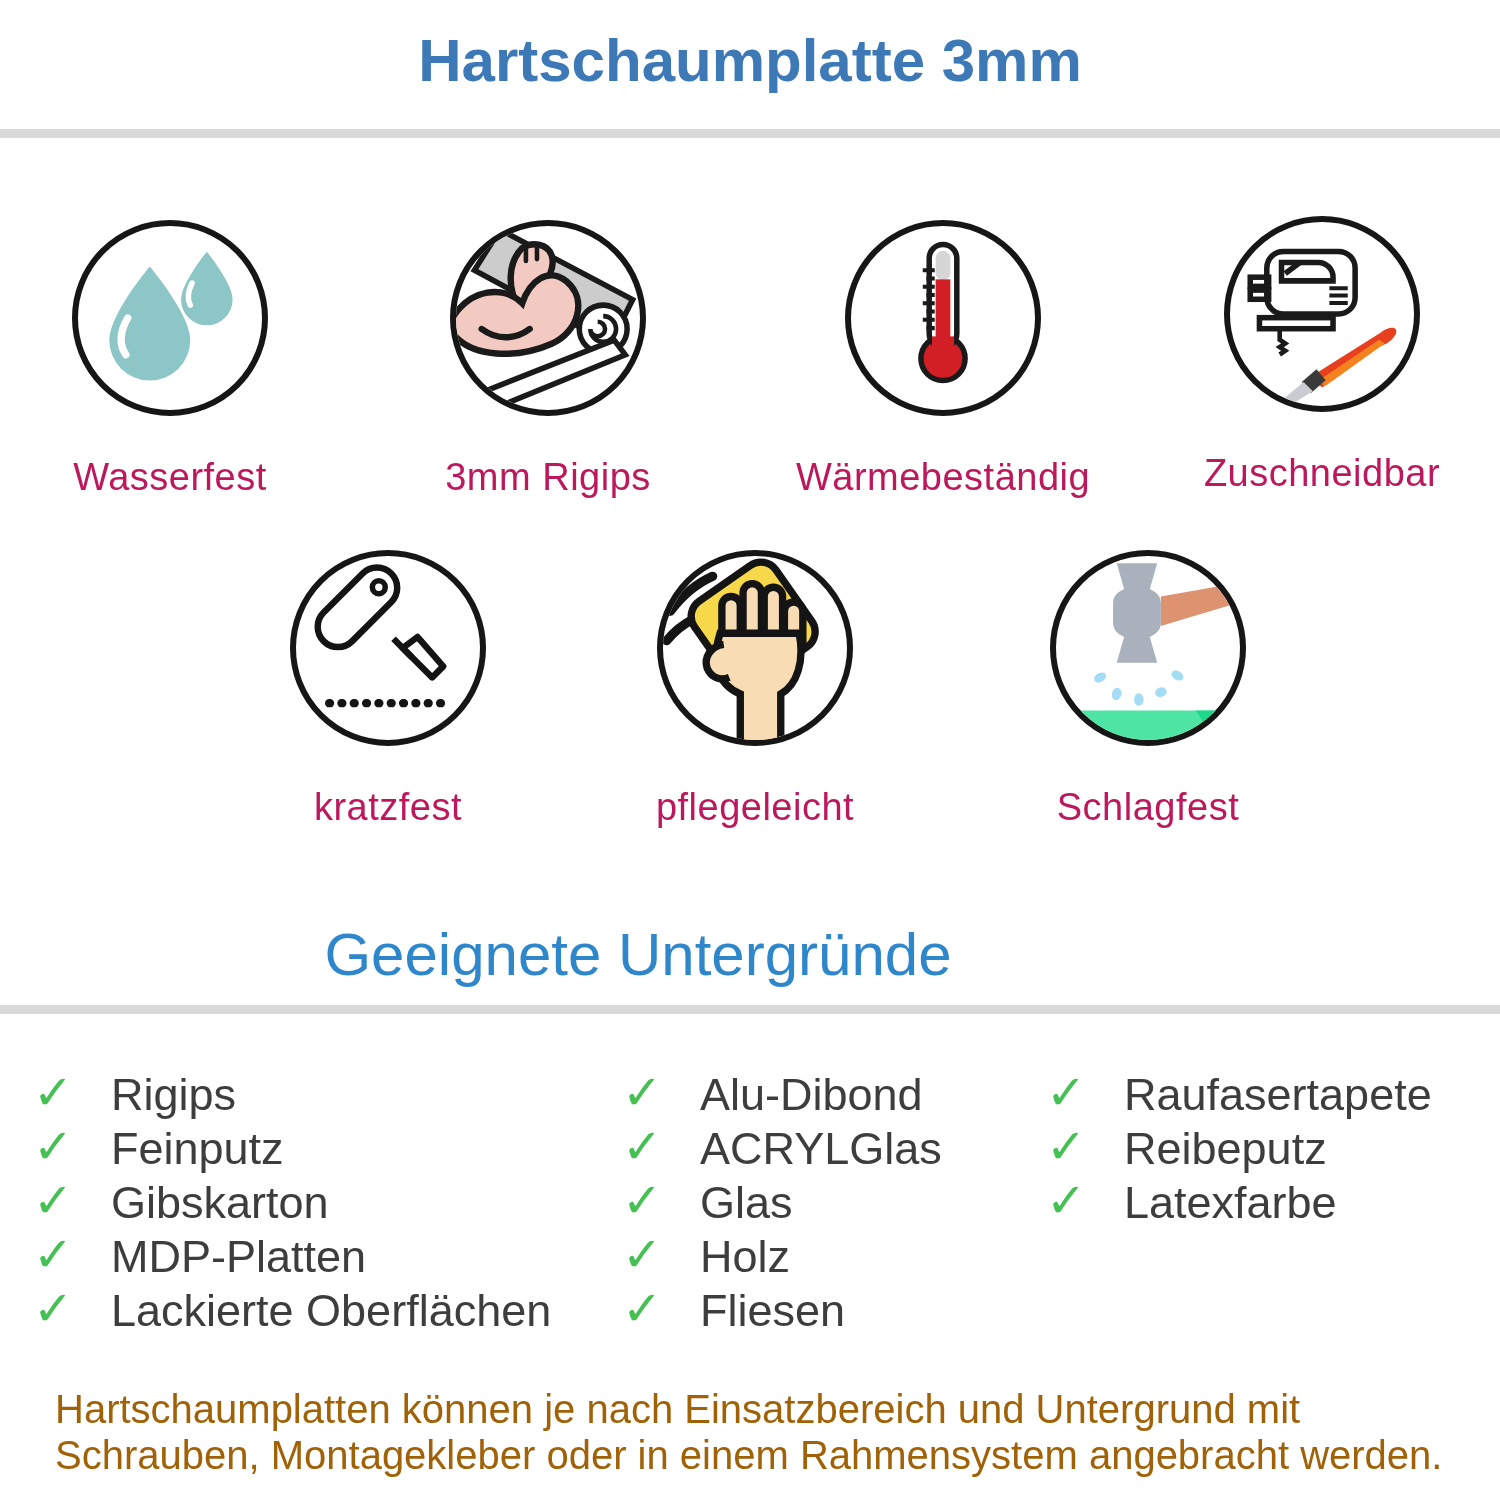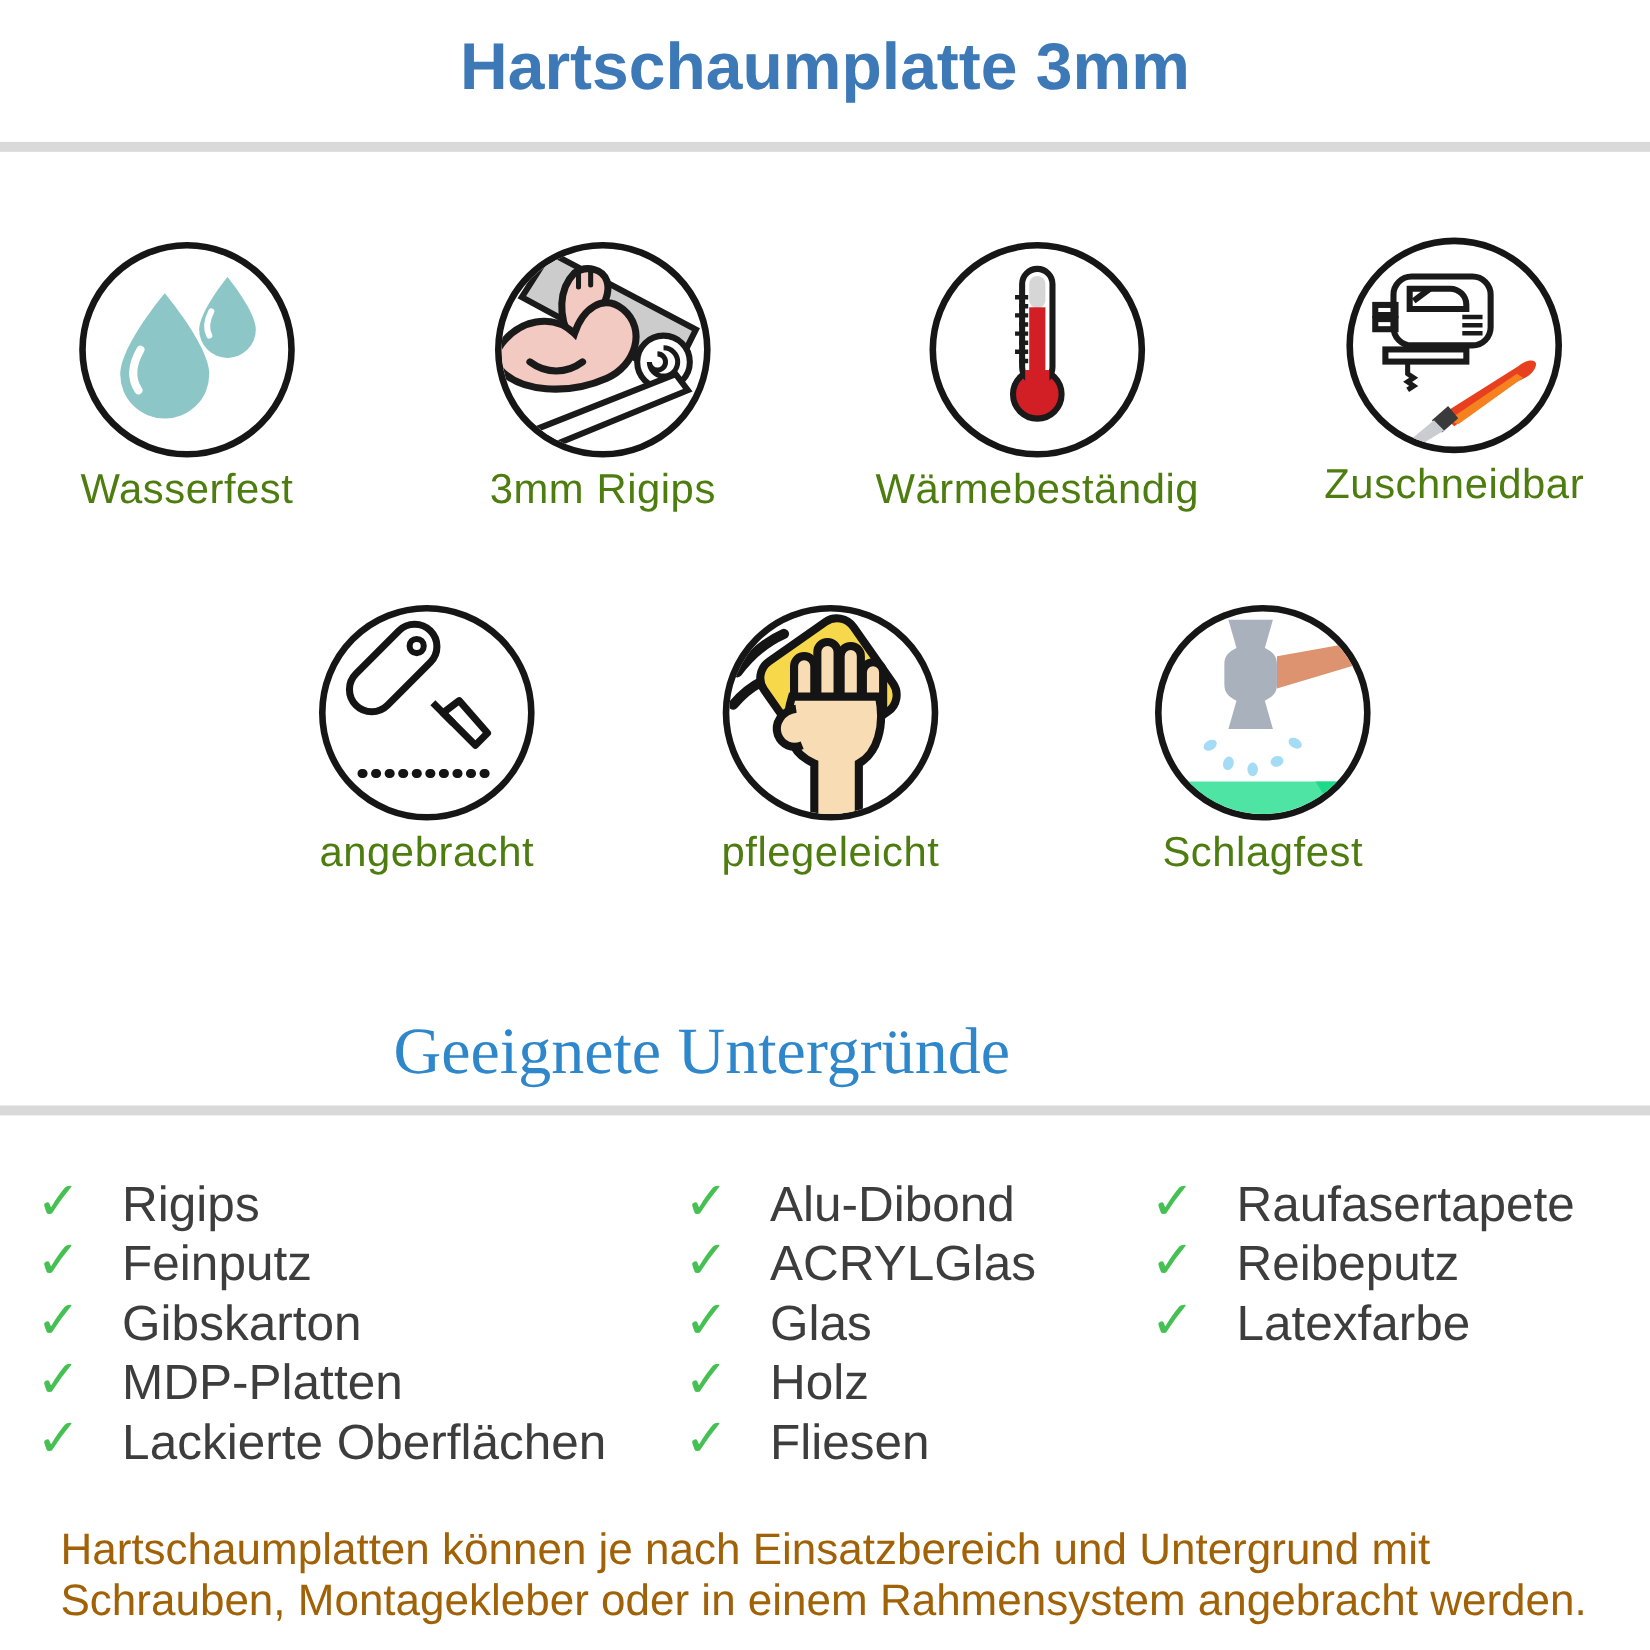--- a/index.html
+++ b/index.html
@@ -6,34 +6,34 @@
   .canvas{
     position:relative;width:1500px;height:1500px;overflow:hidden;background:#ffffff;
     font-family:"Liberation Sans",sans-serif;
   }
   .main-title{
     position:absolute;top:26px;left:0;width:1500px;text-align:center;
     font-size:60px;line-height:70px;color:#3d79b6;letter-spacing:0px;font-weight:bold;
   }
   .sub-title{
     position:absolute;top:920px;left:0;width:1276px;text-align:center;
-    font-size:60px;line-height:70px;color:#2e86cb;font-family:Liberation Serif, serif;
+    font-size:60px;line-height:70px;color:#2e86cb;
   }
   .bar{position:absolute;left:0;width:1500px;height:9px;background:#d9d9d9;}
   .bar1{top:129px;}
   .bar2{top:1005px;}
 
   .feature{position:absolute;width:340px;text-align:center;}
   .circle{
     width:196px;height:196px;margin:0 auto;border:6px solid #161616;border-radius:50%;
     overflow:hidden;background:#fff;box-sizing:border-box;position:relative;
   }
   .circle svg{width:100%;height:100%;display:block;}
   .feature-label{
-    margin-top:8px;font-size:38px;line-height:42px;color:#4d7c0f;letter-spacing:0.5px;
+    margin-top:40px;font-size:38px;line-height:42px;color:#be185d;letter-spacing:0.5px;
     white-space:nowrap;
   }
 
   .col{position:absolute;top:1068px;}
   .check-row{height:54px;display:flex;align-items:center;}
   .check{
     font-family:"DejaVu Sans",sans-serif;font-weight:bold;font-size:48px;line-height:1;
     color:#45c052;width:58px;margin-right:20px;flex:0 0 auto;transform:translateY(-3px);
   }
   .item{font-size:45px;color:#3d3d3d;white-space:nowrap;}
@@ -137,21 +137,21 @@
       <svg viewBox="0 0 100 100" aria-hidden="true">
         <g transform="rotate(45 44 30)">
           <rect x="24" y="10" width="22" height="52" rx="11" fill="#ffffff" stroke="#141414" stroke-width="3.5"></rect>
         </g>
         <circle cx="45" cy="17" r="3.5" fill="#ffffff" stroke="#141414" stroke-width="3"></circle>
         <path d="M58 50 L74 66 L80 60 L66 44 Z" fill="#ffffff" stroke="#141414" stroke-width="3.5" stroke-linejoin="round"></path>
         <line x1="53" y1="45" x2="63" y2="55" stroke="#141414" stroke-width="3.5"></line>
         <line x1="18" y1="80" x2="80" y2="80" stroke="#141414" stroke-width="4.5" stroke-dasharray="0.5 6.2" stroke-linecap="round"></line>
       </svg>
     </div>
-    <div class="feature-label">angebracht</div>
+    <div class="feature-label">kratzfest</div>
   </div>
 
   <div class="feature" style="left:978px;top:550px;">
     <div class="circle">
       <svg viewBox="0 0 100 100" aria-hidden="true">
         <path d="M10 84 L90 84 L82 104 L16 104 Z" fill="#4ee4a3"></path>
         <path d="M76 84 L90 84 L83 95 Z" fill="#1fd98b"></path>
         <path d="M57 22 L102 14 L104 24 L57 38 Z" fill="#dd9270"></path>
         <path d="M33 4 L55 4 L51 18 C55 20 57 22 57 26 L57 36 C57 40 55 42 51 44 L55 58 L33 58 L37 44 C33 42 31 40 31 36 L31 26 C31 22 33 20 37 18 Z" fill="#a9b1bd"></path>
         <g fill="#a5dcf5">

